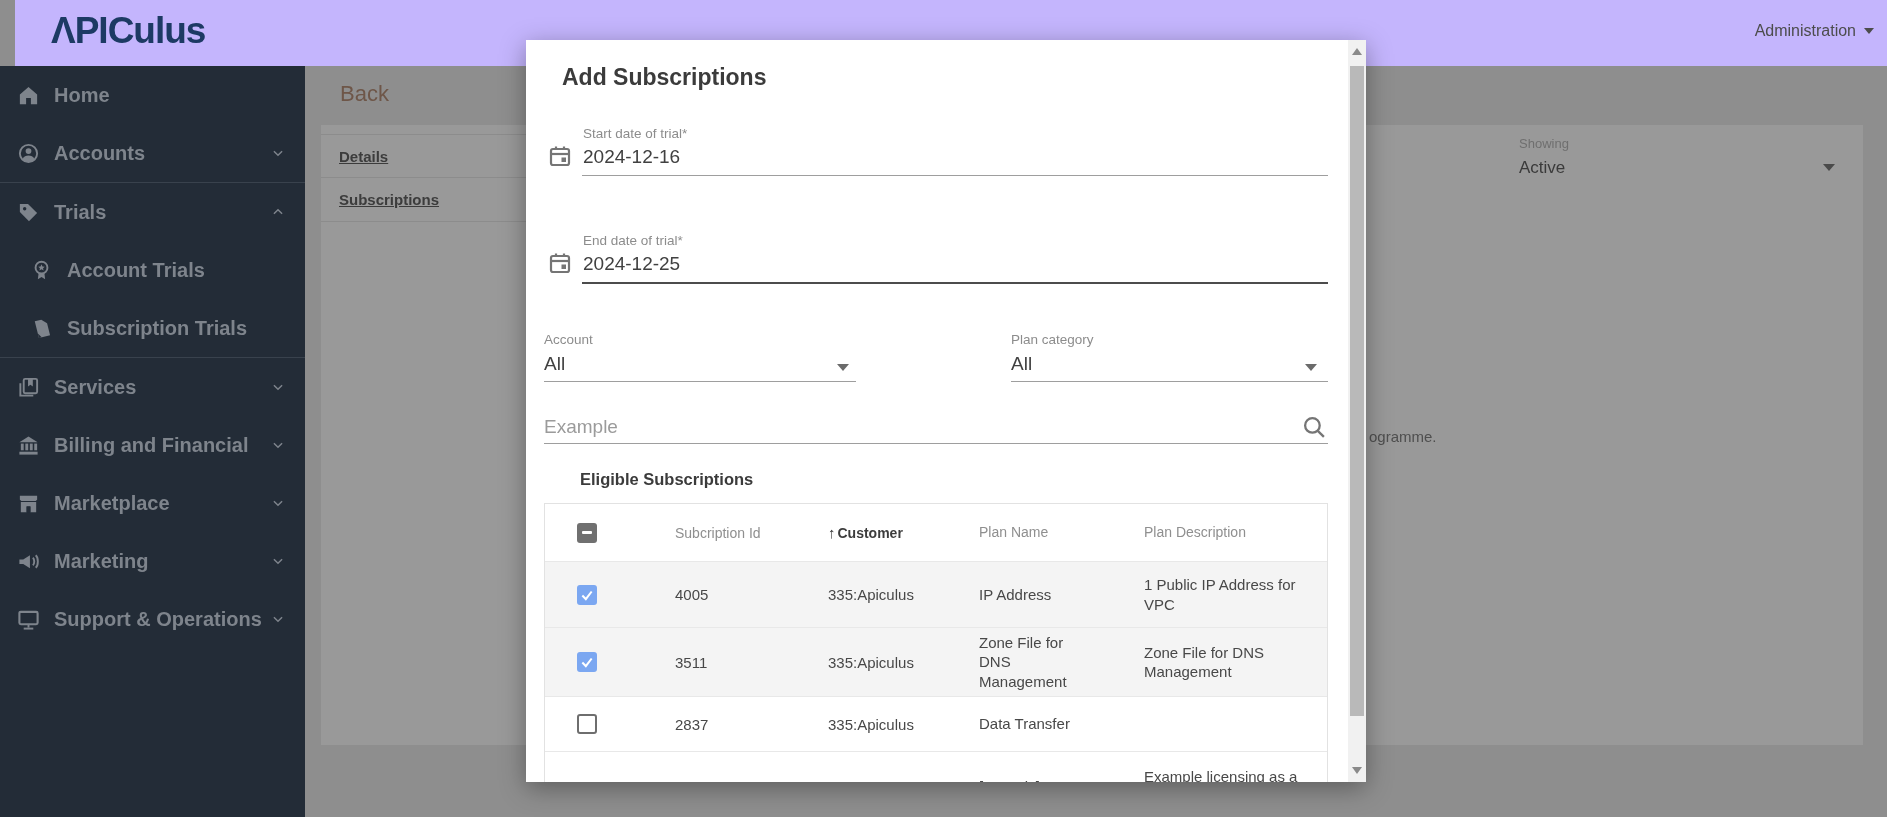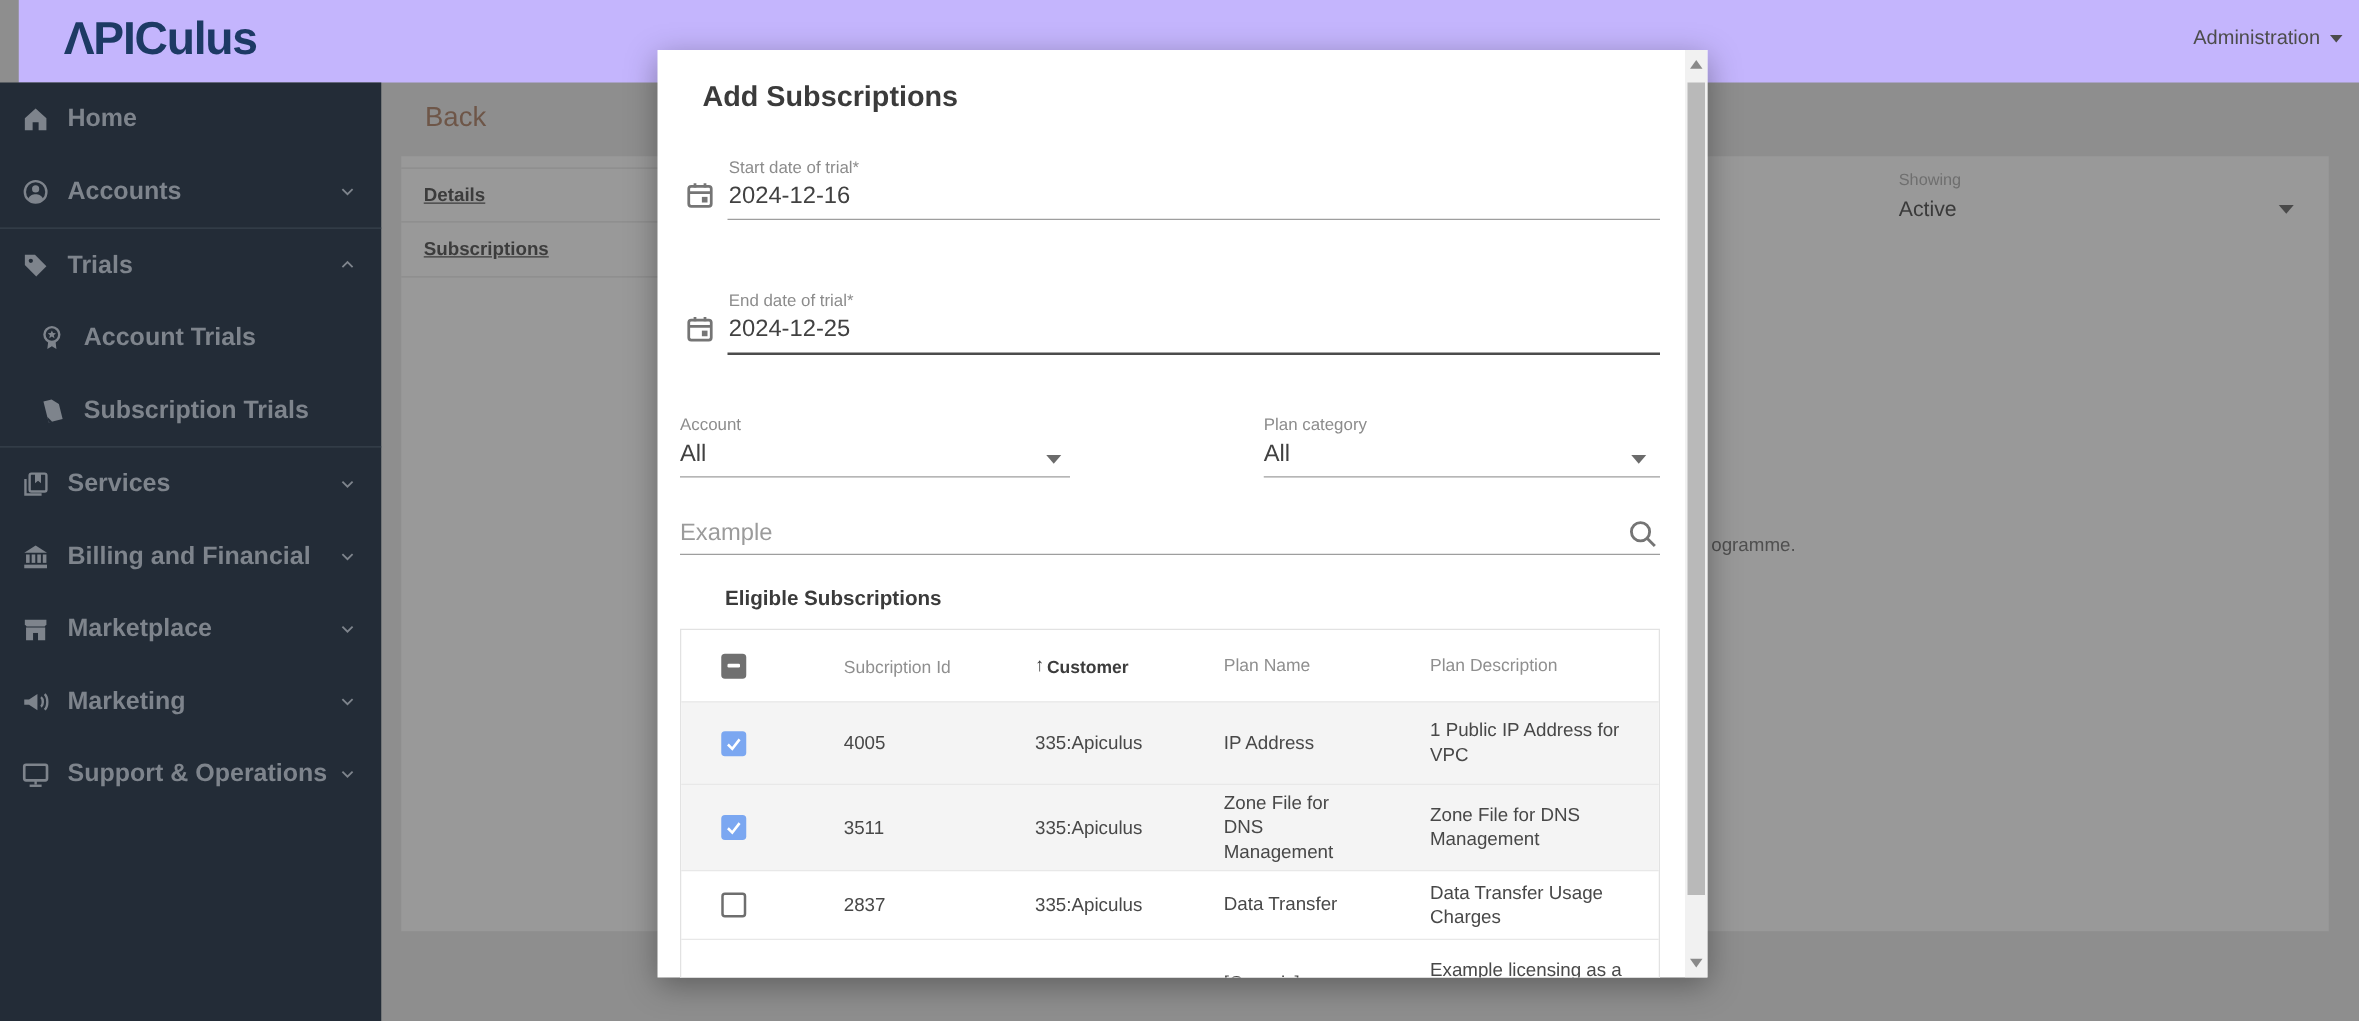--- a/index.html
+++ b/index.html
@@ -302,21 +302,20 @@
       <div class="c4">Zone File for DNS Management</div>
       <div class="c5">Zone File for DNS Management</div>
     </div>
     <div class="trow" style="height:55px">
       <div class="c1">
           <span class="cb off"></span>
         </div>
       <div class="c2">2837</div>
       <div class="c3">335:Apiculus</div>
       <div class="c4">Data Transfer</div>
-      <div class="c5">Data Transfer Usage Charges</div>
     </div>
     <div class="trow" style="height:70px">
       <div class="c1"></div>
       <div class="c2"></div>
       <div class="c3"></div>
       <div class="c4">[Generic]</div>
       <div class="c5">Example licensing as a service; used for</div>
     </div>
   </div>
 

